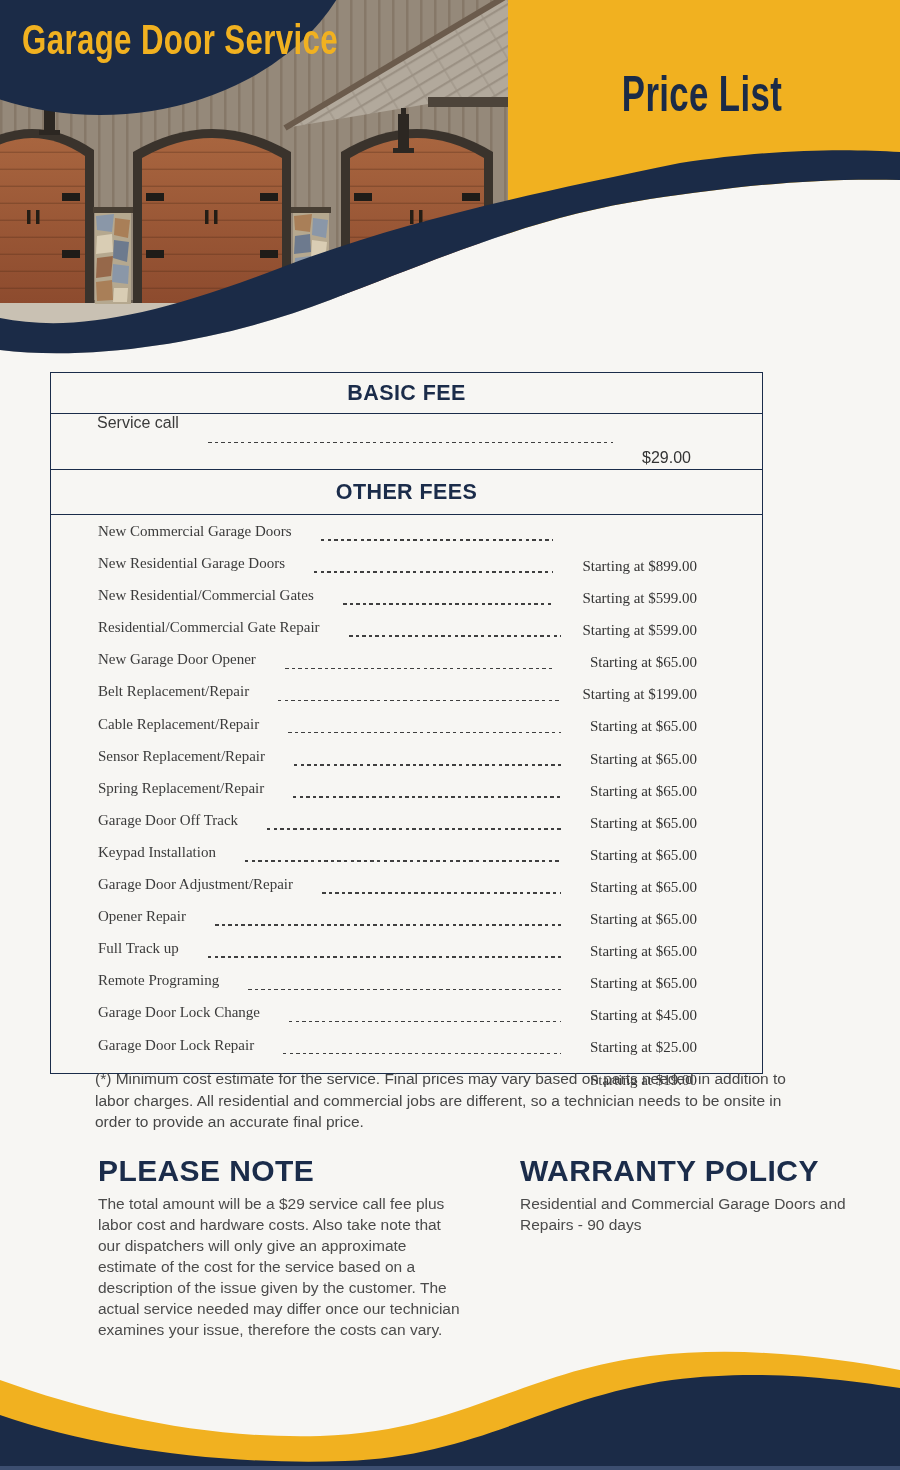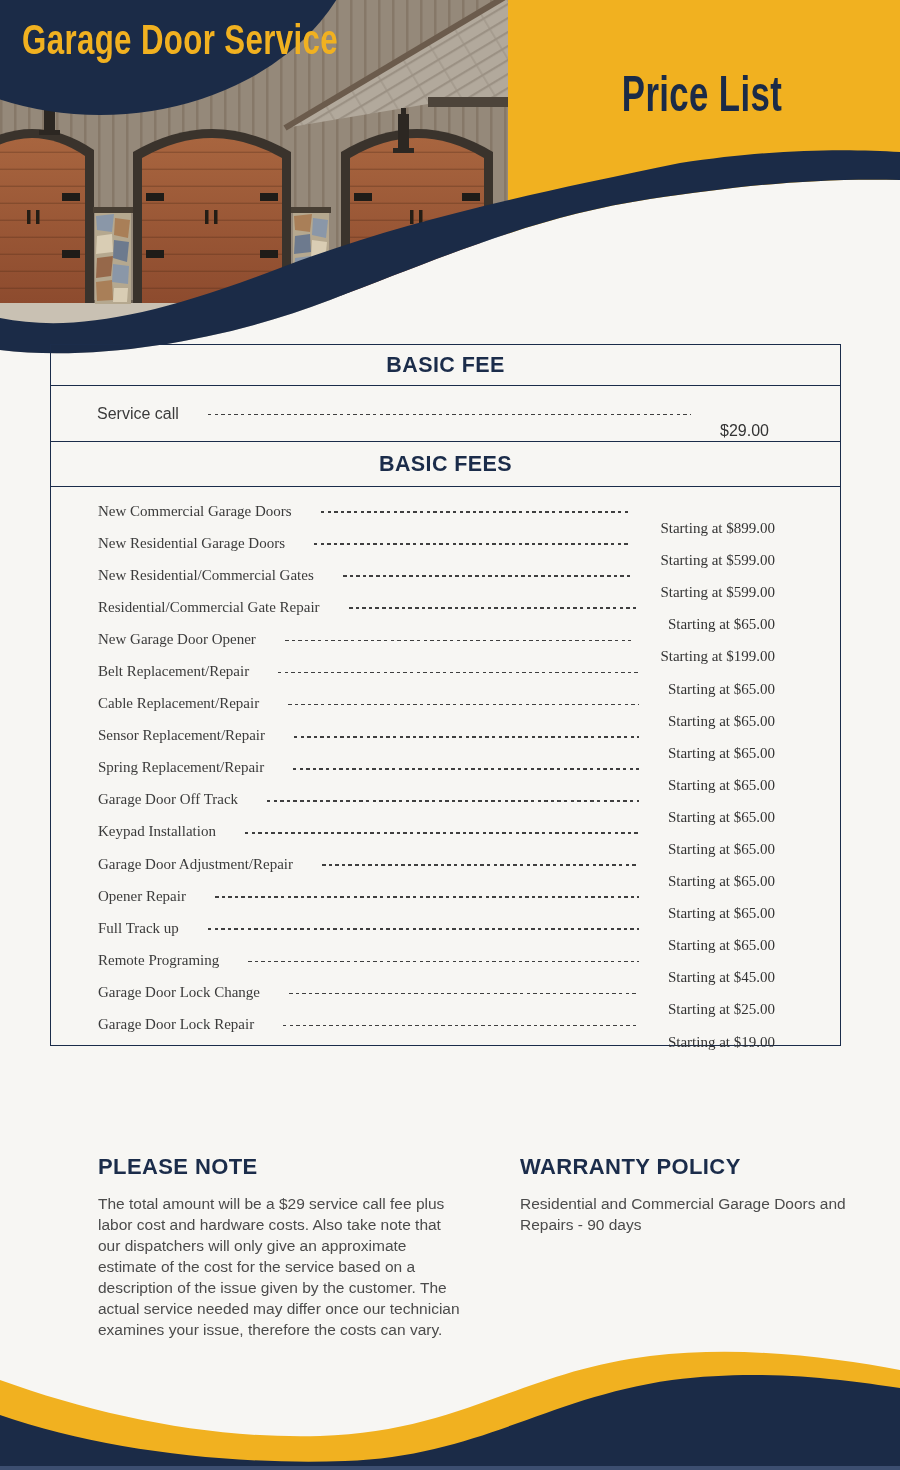--- a/index.html
+++ b/index.html
@@ -17,48 +17,48 @@
     transform:scale(0.78,1.05);transform-origin:left top;letter-spacing:.5px;
   }
   .price-list-title{
     left:537px;top:68px;width:330px;text-align:center;
     font-size:47px;font-weight:700;line-height:1;color:var(--navy,#1B2B47);
     transform:scale(0.74,1.08);transform-origin:center top;letter-spacing:.5px;
     white-space:nowrap;
   }
   
   .fee-table{
-    left:50px;top:344px;width:791px;
+    left:50px;top:372px;width:713px;
     border:1.6px solid var(--heading,#1B2C4A);background:transparent;
     box-sizing:border-box;
   }
   .section-heading{
     display:flex;align-items:center;justify-content:center;
     font-weight:700;font-size:21.5px;letter-spacing:.4px;
     color:var(--heading,#1B2C4A);
   }
   .h-basic{height:40px;border-bottom:1.6px solid var(--heading,#1B2C4A);}
   .h-other{height:44px;border-top:1.6px solid var(--heading,#1B2C4A);border-bottom:1.6px solid var(--heading,#1B2C4A);}
   #basic-fee-rows .fee-row{height:55px;font-size:16px;padding:0 71px 0 46px;}
   #other-fees-rows{padding:8px 0 4px 0;}
   #other-fees-rows .fee-row{height:32.1px;font-size:15px;padding:0 65px 0 47px;font-family:Liberation Serif, serif;}
-  .fee-row{display:flex;align-items:center;box-sizing:border-box;gap:20px;}
+  .fee-row{display:flex;box-sizing:border-box;gap:20px;}
   .fee-label{white-space:nowrap;color:#3b3b3b;}
   .fee-price{white-space:nowrap;color:#333;margin-top:35px;}
   .leader{
     flex:1;height:1.7px;margin:2px 9px 0 9px;align-self:center;
     background-image:repeating-linear-gradient(90deg,#3f3f3f 0 3.5px,transparent 3.5px 6.6px);
   }
   
   .disclaimer{
     left:95px;top:1068px;width:712px;
     font-size:15.5px;line-height:21.5px;color:#474747;
   }
   .note-heading{
-    font-size:22px;font-weight:700;color:var(--heading,#1B2C4A);letter-spacing:.4px;
+    font-size:30px;font-weight:700;color:var(--heading,#1B2C4A);letter-spacing:.4px;
     white-space:nowrap;
   }
   .ph-please{left:98px;top:1154px;}
   .ph-warranty{left:520px;top:1154px;}
   .note-body{font-size:15.5px;line-height:21px;color:#4b4b4b;}
   .nb-please{left:98px;top:1193px;width:362px;}
   .nb-warranty{left:520px;top:1193px;width:345px;}
   .header-art{left:0;top:0;}
   .footer-art{left:0;bottom:0;}
 </style>
@@ -188,21 +188,21 @@
 
   <div class="abs fee-table">
     <div class="section-heading h-basic">BASIC FEE</div>
     <div id="basic-fee-rows">
         <div class="fee-row">
           <span class="fee-label">Service call</span>
           <span class="leader"></span>
           <span class="fee-price">$29.00</span>
         </div>
       </div>
-    <div class="section-heading h-other">BASIC FEES</div>
+    <div class="section-heading h-other">OTHER FEES</div>
     <div id="other-fees-rows">
         <div class="fee-row">
           <span class="fee-label">New Commercial Garage Doors</span>
           <span class="leader"></span>
           <span class="fee-price">Starting at $899.00</span>
         </div>
         <div class="fee-row">
           <span class="fee-label">New Residential Garage Doors</span>
           <span class="leader"></span>
           <span class="fee-price">Starting at $599.00</span>
@@ -278,20 +278,21 @@
           <span class="fee-price">Starting at $25.00</span>
         </div>
         <div class="fee-row">
           <span class="fee-label">Garage Door Lock Repair</span>
           <span class="leader"></span>
           <span class="fee-price">Starting at $19.00</span>
         </div>
       </div>
   </div>
 
+  <div class="abs disclaimer">(*) Minimum cost estimate for the service. Final prices may vary based on parts needed in addition to labor charges. All residential and commercial jobs are different, so a technician needs to be onsite in order to provide an accurate final price.</div>
 
   <div class="abs note-heading ph-please">PLEASE NOTE</div>
   <div class="abs note-body nb-please">The total amount will be a $29 service call fee plus labor cost and hardware costs. Also take note that our dispatchers will only give an approximate estimate of the cost for the service based on a description of the issue given by the customer. The actual service needed may differ once our technician examines your issue, therefore the costs can vary.</div>
 
   <div class="abs note-heading ph-warranty">WARRANTY POLICY</div>
   <div class="abs note-body nb-warranty">Residential and Commercial Garage Doors and Repairs - 90 days</div>
 
   <svg class="abs footer-art" width="900" height="142" viewBox="0 0 900 142" preserveAspectRatio="none">
     <path d="M0,52 C100,88 210,111 320,108 C460,104 520,44 650,28 C745,17 835,30 900,42 L900,142 L0,142 Z" fill="#F1B120"></path>
     <path d="M0,87 C100,122 230,137 345,133 C480,128 545,70 672,52 C765,40 845,52 900,60 L900,142 L0,142 Z" fill="#1B2B47"></path>

